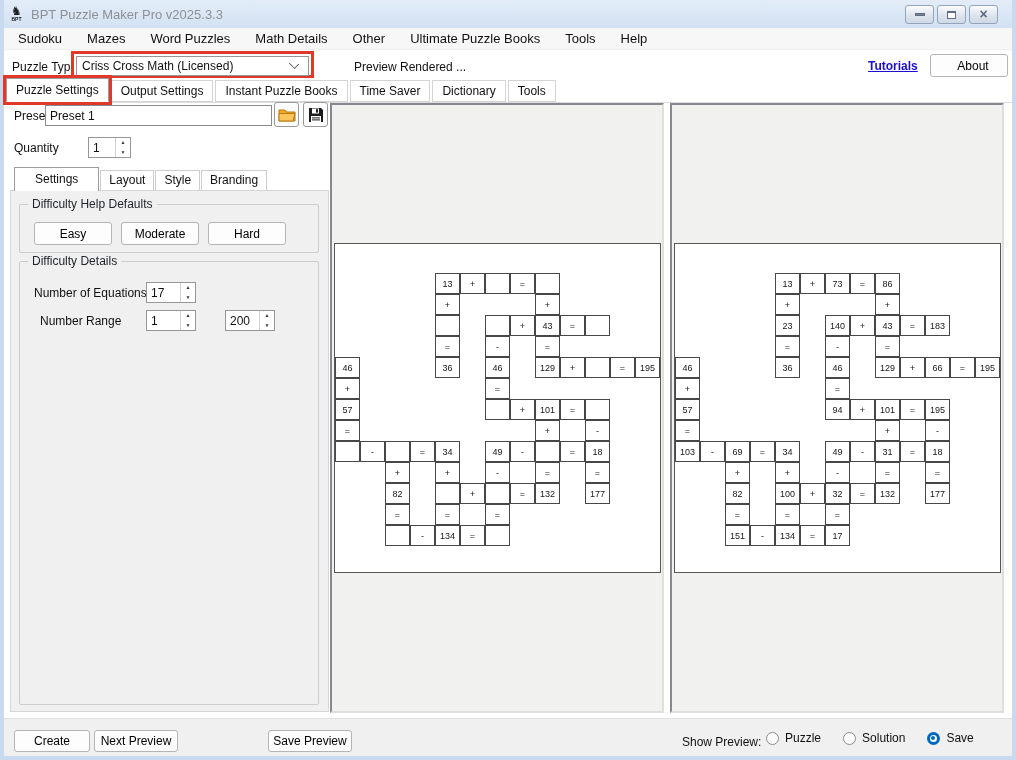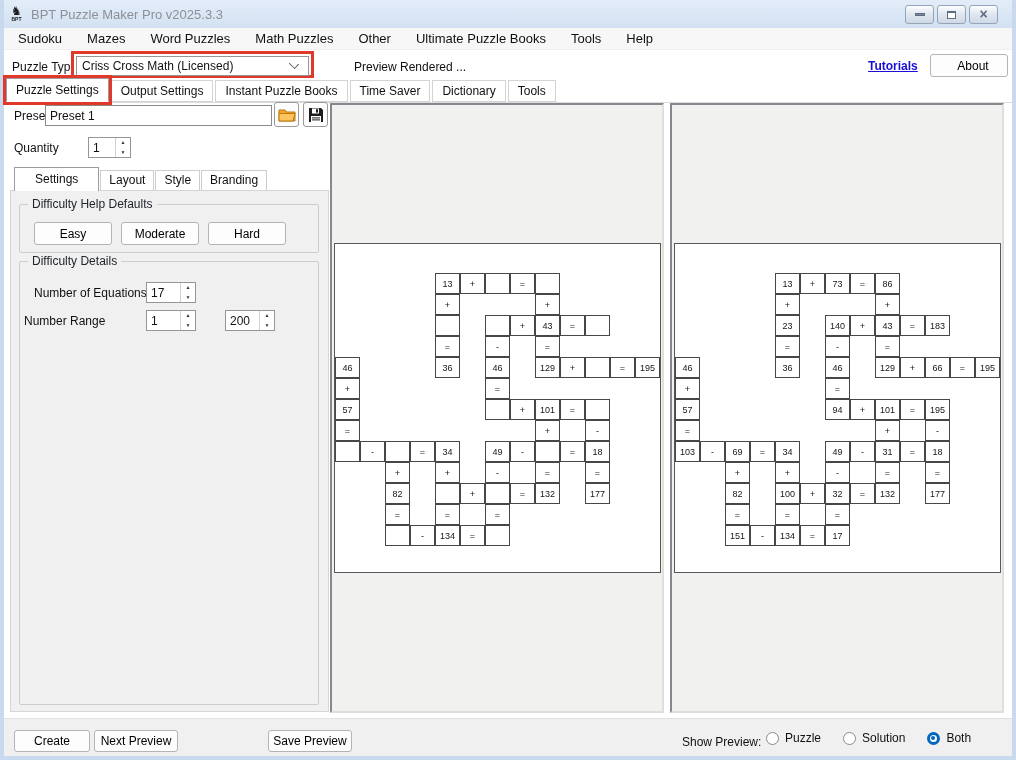--- a/index.html
+++ b/index.html
@@ -125,21 +125,21 @@
     <div class="win-btn">
         <span class="xg">×</span>
       </div>
   </div>
 </div>
 
 <div class="menubar" id="menubar">
     <div class="menu-item">Sudoku</div>
     <div class="menu-item">Mazes</div>
     <div class="menu-item">Word Puzzles</div>
-    <div class="menu-item">Math Puzzles</div>
+    <div class="menu-item">Math Details</div>
     <div class="menu-item">Other</div>
     <div class="menu-item">Ultimate Puzzle Books</div>
     <div class="menu-item">Tools</div>
     <div class="menu-item">Help</div>
   </div>
 
 <div class="content">
 
   <span class="lbl type-label">Puzzle Type</span>
   <div class="combo-hl">
@@ -209,21 +209,21 @@
     <div class="groupbox gb-details">
       <span class="gb-title">Difficulty Details</span>
       <span class="details-row-label" style="left:14px; top:24px;">Number of Equations:</span>
       <div class="spinner eq-spin">
         <span class="spin-val">17</span>
         <span class="spin-arrows">
             <span>▲</span>
             <span>▼</span>
           </span>
       </div>
-      <span class="details-row-label" style="left:4px; top:52px;">Number Range</span>
+      <span class="details-row-label" style="left:20px; top:52px;">Number Range</span>
       <div class="spinner rf-spin">
         <span class="spin-val">1</span>
         <span class="spin-arrows">
             <span>▲</span>
             <span>▼</span>
           </span>
       </div>
       <span class="details-row-label" style="left:186px; top:52px;margin-left:40px;">to</span>
       <div class="spinner rt-spin">
         <span class="spin-val">200</span>
@@ -384,16 +384,16 @@
       <div class="radio">
         <span class="circ"></span>
         <span class="rlabel">Puzzle</span>
       </div>
       <div class="radio">
         <span class="circ"></span>
         <span class="rlabel">Solution</span>
       </div>
       <div class="radio checked">
         <span class="circ"></span>
-        <span class="rlabel">Both</span>
+        <span class="rlabel">Save</span>
       </div>
     </div>
 </div>
 
 </body></html>

